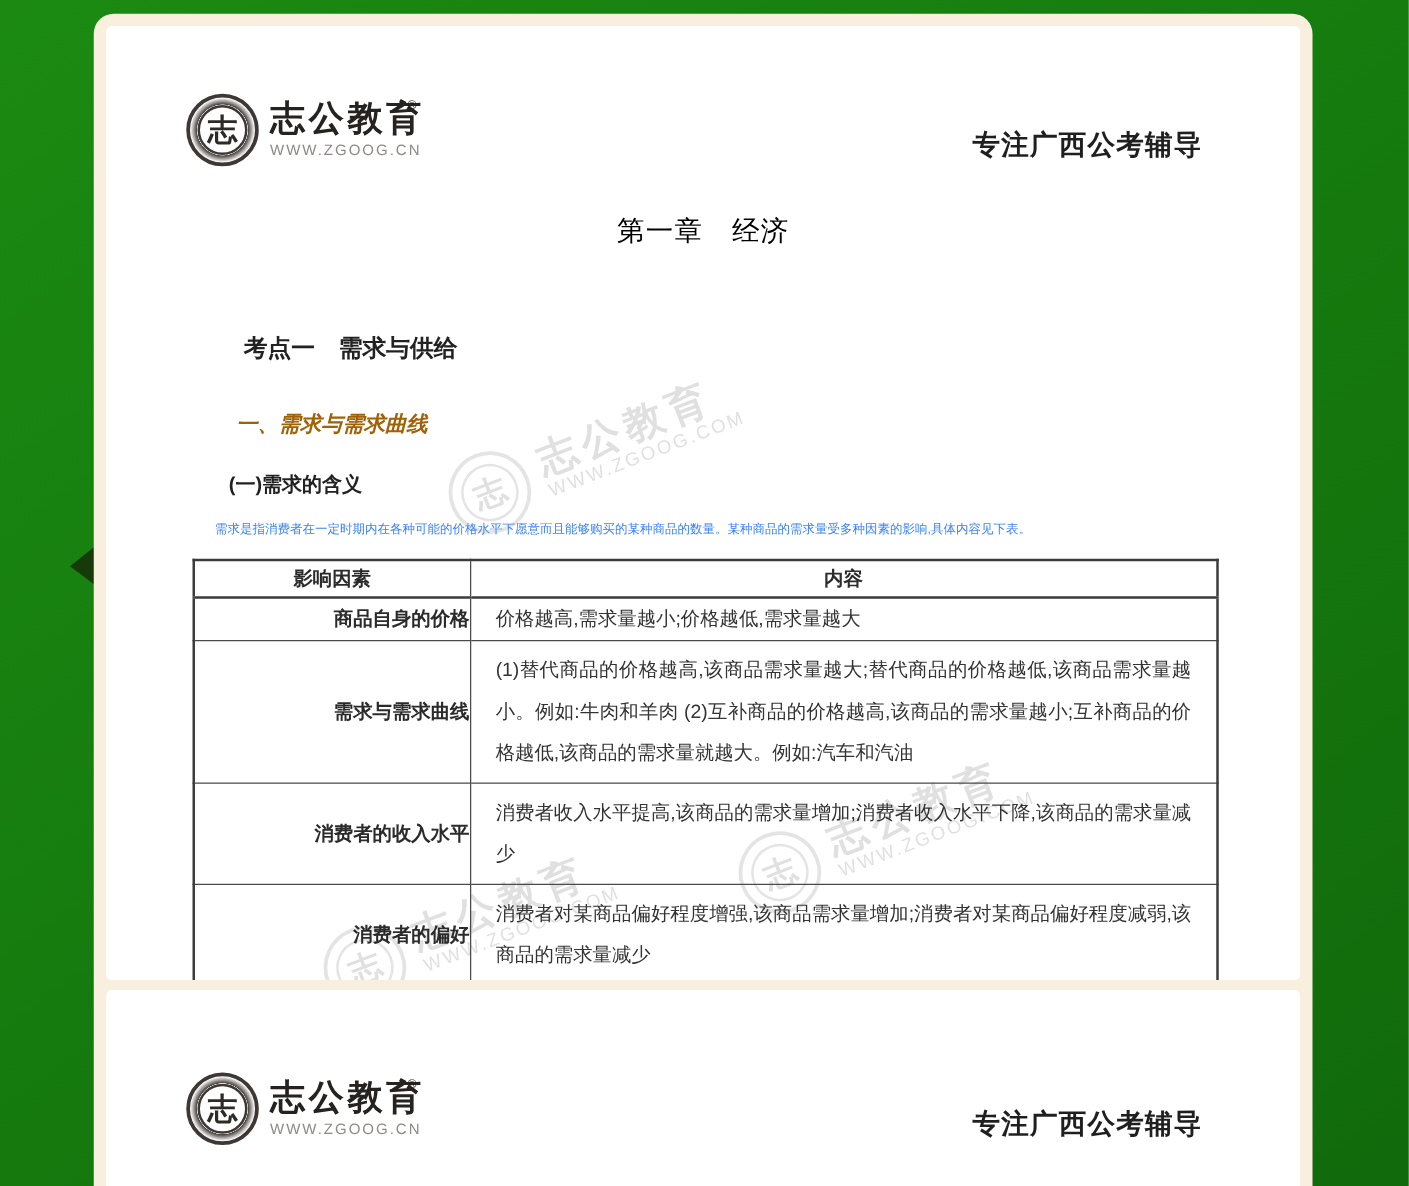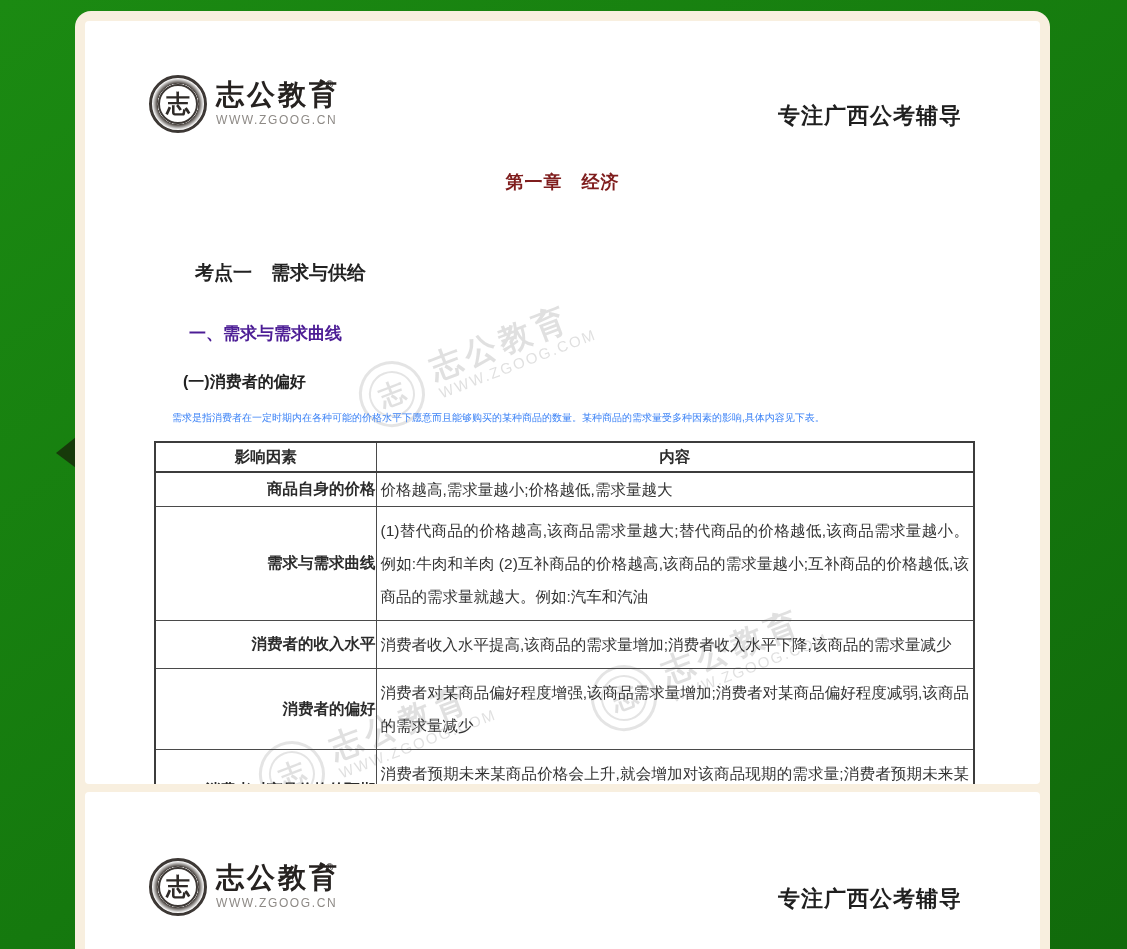--- a/index.html
+++ b/index.html
@@ -44,43 +44,43 @@
     font-weight:bold; font-size:24px; color:#2e2a27; background:#fff;
   }
   .logo-text { display:flex; flex-direction:column; }
   .brand-line { display:flex; align-items:flex-start; }
   .brand-name { font-size:28px; font-weight:bold; color:#262220; letter-spacing:3px; line-height:1; }
   .reg-mark { font-size:10px; color:#262220; margin-left:-14px; margin-top:-2px; }
   .brand-url { font-size:12px; color:#8e8a86; letter-spacing:1.6px; margin-top:4px; }
   .tagline { font-size:22px; font-weight:bold; color:#1f1f1f; padding-bottom:2px; letter-spacing:1px; }
 
   
-  .chapter-title { text-align:center; font-size:18px; font-weight:bold; color:#7f1d1d; margin-top:37px; letter-spacing:1px; }
+  .chapter-title { text-align:center; font-size:22px; font-weight:normal; color:#000000; margin-top:37px; letter-spacing:1px; }
   .section-heading { margin:66px 0 0 110px; font-size:19px; font-weight:bold; color:#222; }
-  .subsection-heading { margin:36px 0 0 104px; font-size:17px; font-weight:bold; color:#4c1d95; }
+  .subsection-heading { margin:36px 0 0 104px; font-size:17px; font-weight:bold; color:#a16207;font-style:italic; }
   .point-heading { margin:27px 0 0 98px; font-size:16px; font-weight:bold; color:#222; }
   .intro-paragraph {
     margin:9px 60px 0 67px; font-size:10px; line-height:32px; color:#3b82f6;
     text-indent:2em; text-align:justify;
   }
   
   table.factors {
     margin:7px 0 0 69px; width:821px; border-collapse:collapse;
     border:2px solid #3c3c3c; font-size:15.5px; color:#333;
     background:transparent;
   }
   table.factors th, table.factors td { border:1px solid #4a4a4a; }
   table.factors thead th {
     border-bottom:2px solid #3c3c3c; font-weight:bold; height:30px;
     text-align:center; font-size:15.5px; color:#2b2b2b;
   }
   td.factor-cell {
     width:221px; text-align:right; vertical-align:middle; font-weight:bold; color:#2b2b2b;
   }
-  td.content-cell { padding:7px 4px; line-height:33px; text-align:justify; }
+  td.content-cell { padding:7px 20px; line-height:33px; text-align:justify; }
   tr.row-1 td { height:33px; } tr.row-1 td.content-cell { padding-top:0; padding-bottom:0; }
 
   
   .wm {
     position:absolute; display:flex; align-items:center; gap:12px;
     transform:rotate(-21deg); opacity:0.3; color:#9a9a9a; z-index:0; pointer-events:none;
   }
   .wm-seal {
     width:66px; height:66px; border:3px solid #a8a8a8; border-radius:50%;
     display:flex; align-items:center; justify-content:center; flex-shrink:0;
@@ -147,21 +147,21 @@
             </div>
             <div class="brand-url">WWW.ZGOOG.CN</div>
           </div>
         </div>
         <div class="tagline">专注广西公考辅导</div>
       </div>
 
       <div class="chapter-title">第一章　经济</div>
       <div class="section-heading">考点一　需求与供给</div>
       <div class="subsection-heading">一、需求与需求曲线</div>
-      <div class="point-heading">(一)消费者的偏好</div>
+      <div class="point-heading">(一)需求的含义</div>
       <p class="intro-paragraph">需求是指消费者在一定时期内在各种可能的价格水平下愿意而且能够购买的某种商品的数量。某种商品的需求量受多种因素的影响,具体内容见下表。</p>
 
       <table class="factors">
         <thead>
           <tr>
             <th style="width:221px">影响因素</th>
             <th>内容</th>
           </tr>
         </thead>
         <tbody>

